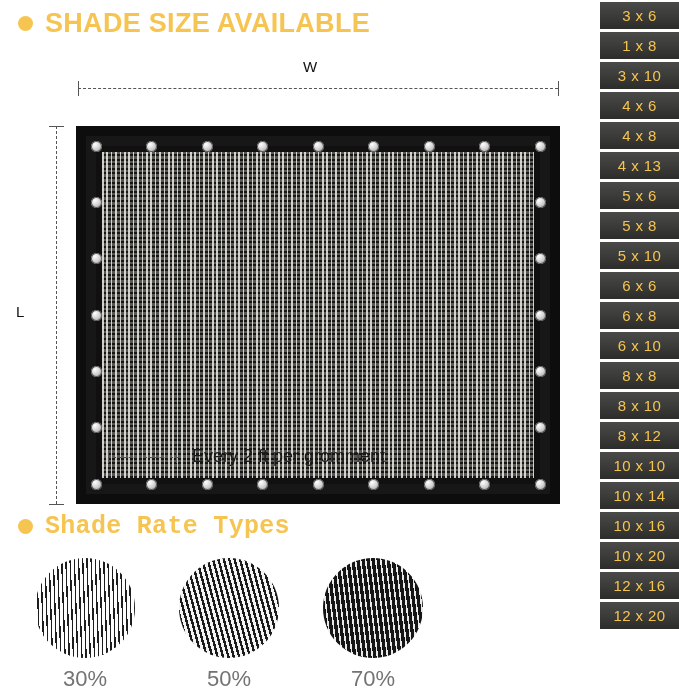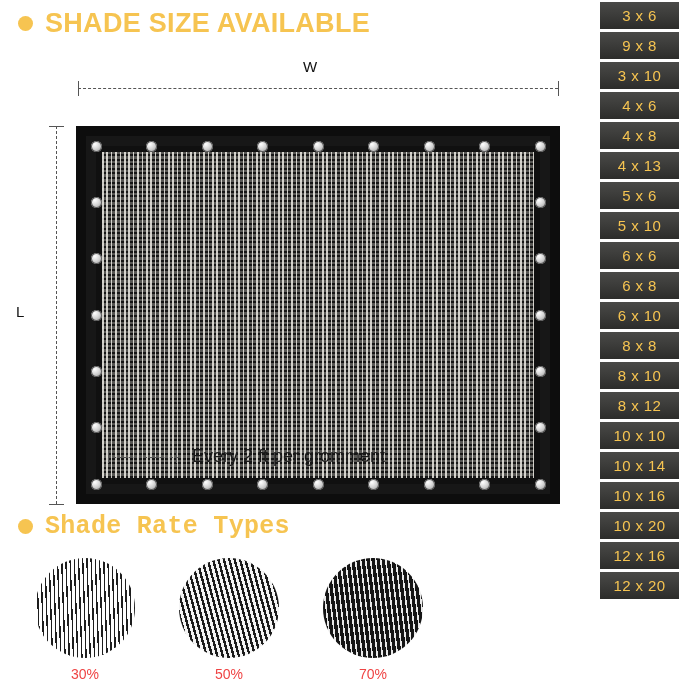--- a/index.html
+++ b/index.html
@@ -215,22 +215,22 @@
     background-image:
       repeating-linear-gradient(83deg, #151515 0px, #151515 3.4px, #e9e9e9 3.4px, #e9e9e9 5px),
       repeating-linear-gradient(173deg, #151515 0px, #151515 2.6px, #e4e4e4 2.6px, #e4e4e4 4.4px);
   }
   .rate-90 {
     background-image:
       repeating-linear-gradient(90deg, #111111 0px, #111111 4.6px, #cfcfcf 4.6px, #cfcfcf 5.4px),
       repeating-linear-gradient(0deg, #111111 0px, #111111 4.2px, #d8d8d8 4.2px, #d8d8d8 5.2px);
   }
   .rate-label {
-    font-size: 14px;
-    color: #ef4444;
+    font-size: 22px;
+    color: #737373;
   }
 
   
   .size-list {
     position: absolute;
     right: 0;
     top: 0;
     width: 79px;
     height: 698px;
     display: flex;
@@ -334,26 +334,27 @@
       </div>
       <div class="rate-item">
         <div class="rate-circle rate-70"></div>
         <div class="rate-label">70%</div>
       </div>
     </div>
   </div>
 
   <div class="size-list">
     <div class="size-chip">3 x 6</div>
-    <div class="size-chip">9 x 8</div>
+    <div class="size-chip">1 x 8</div>
     <div class="size-chip">3 x 10</div>
     <div class="size-chip">4 x 6</div>
     <div class="size-chip">4 x 8</div>
     <div class="size-chip">4 x 13</div>
     <div class="size-chip">5 x 6</div>
+    <div class="size-chip">5 x 8</div>
     <div class="size-chip">5 x 10</div>
     <div class="size-chip">6 x 6</div>
     <div class="size-chip">6 x 8</div>
     <div class="size-chip">6 x 10</div>
     <div class="size-chip">8 x 8</div>
     <div class="size-chip">8 x 10</div>
     <div class="size-chip">8 x 12</div>
     <div class="size-chip">10 x 10</div>
     <div class="size-chip">10 x 14</div>
     <div class="size-chip">10 x 16</div>

